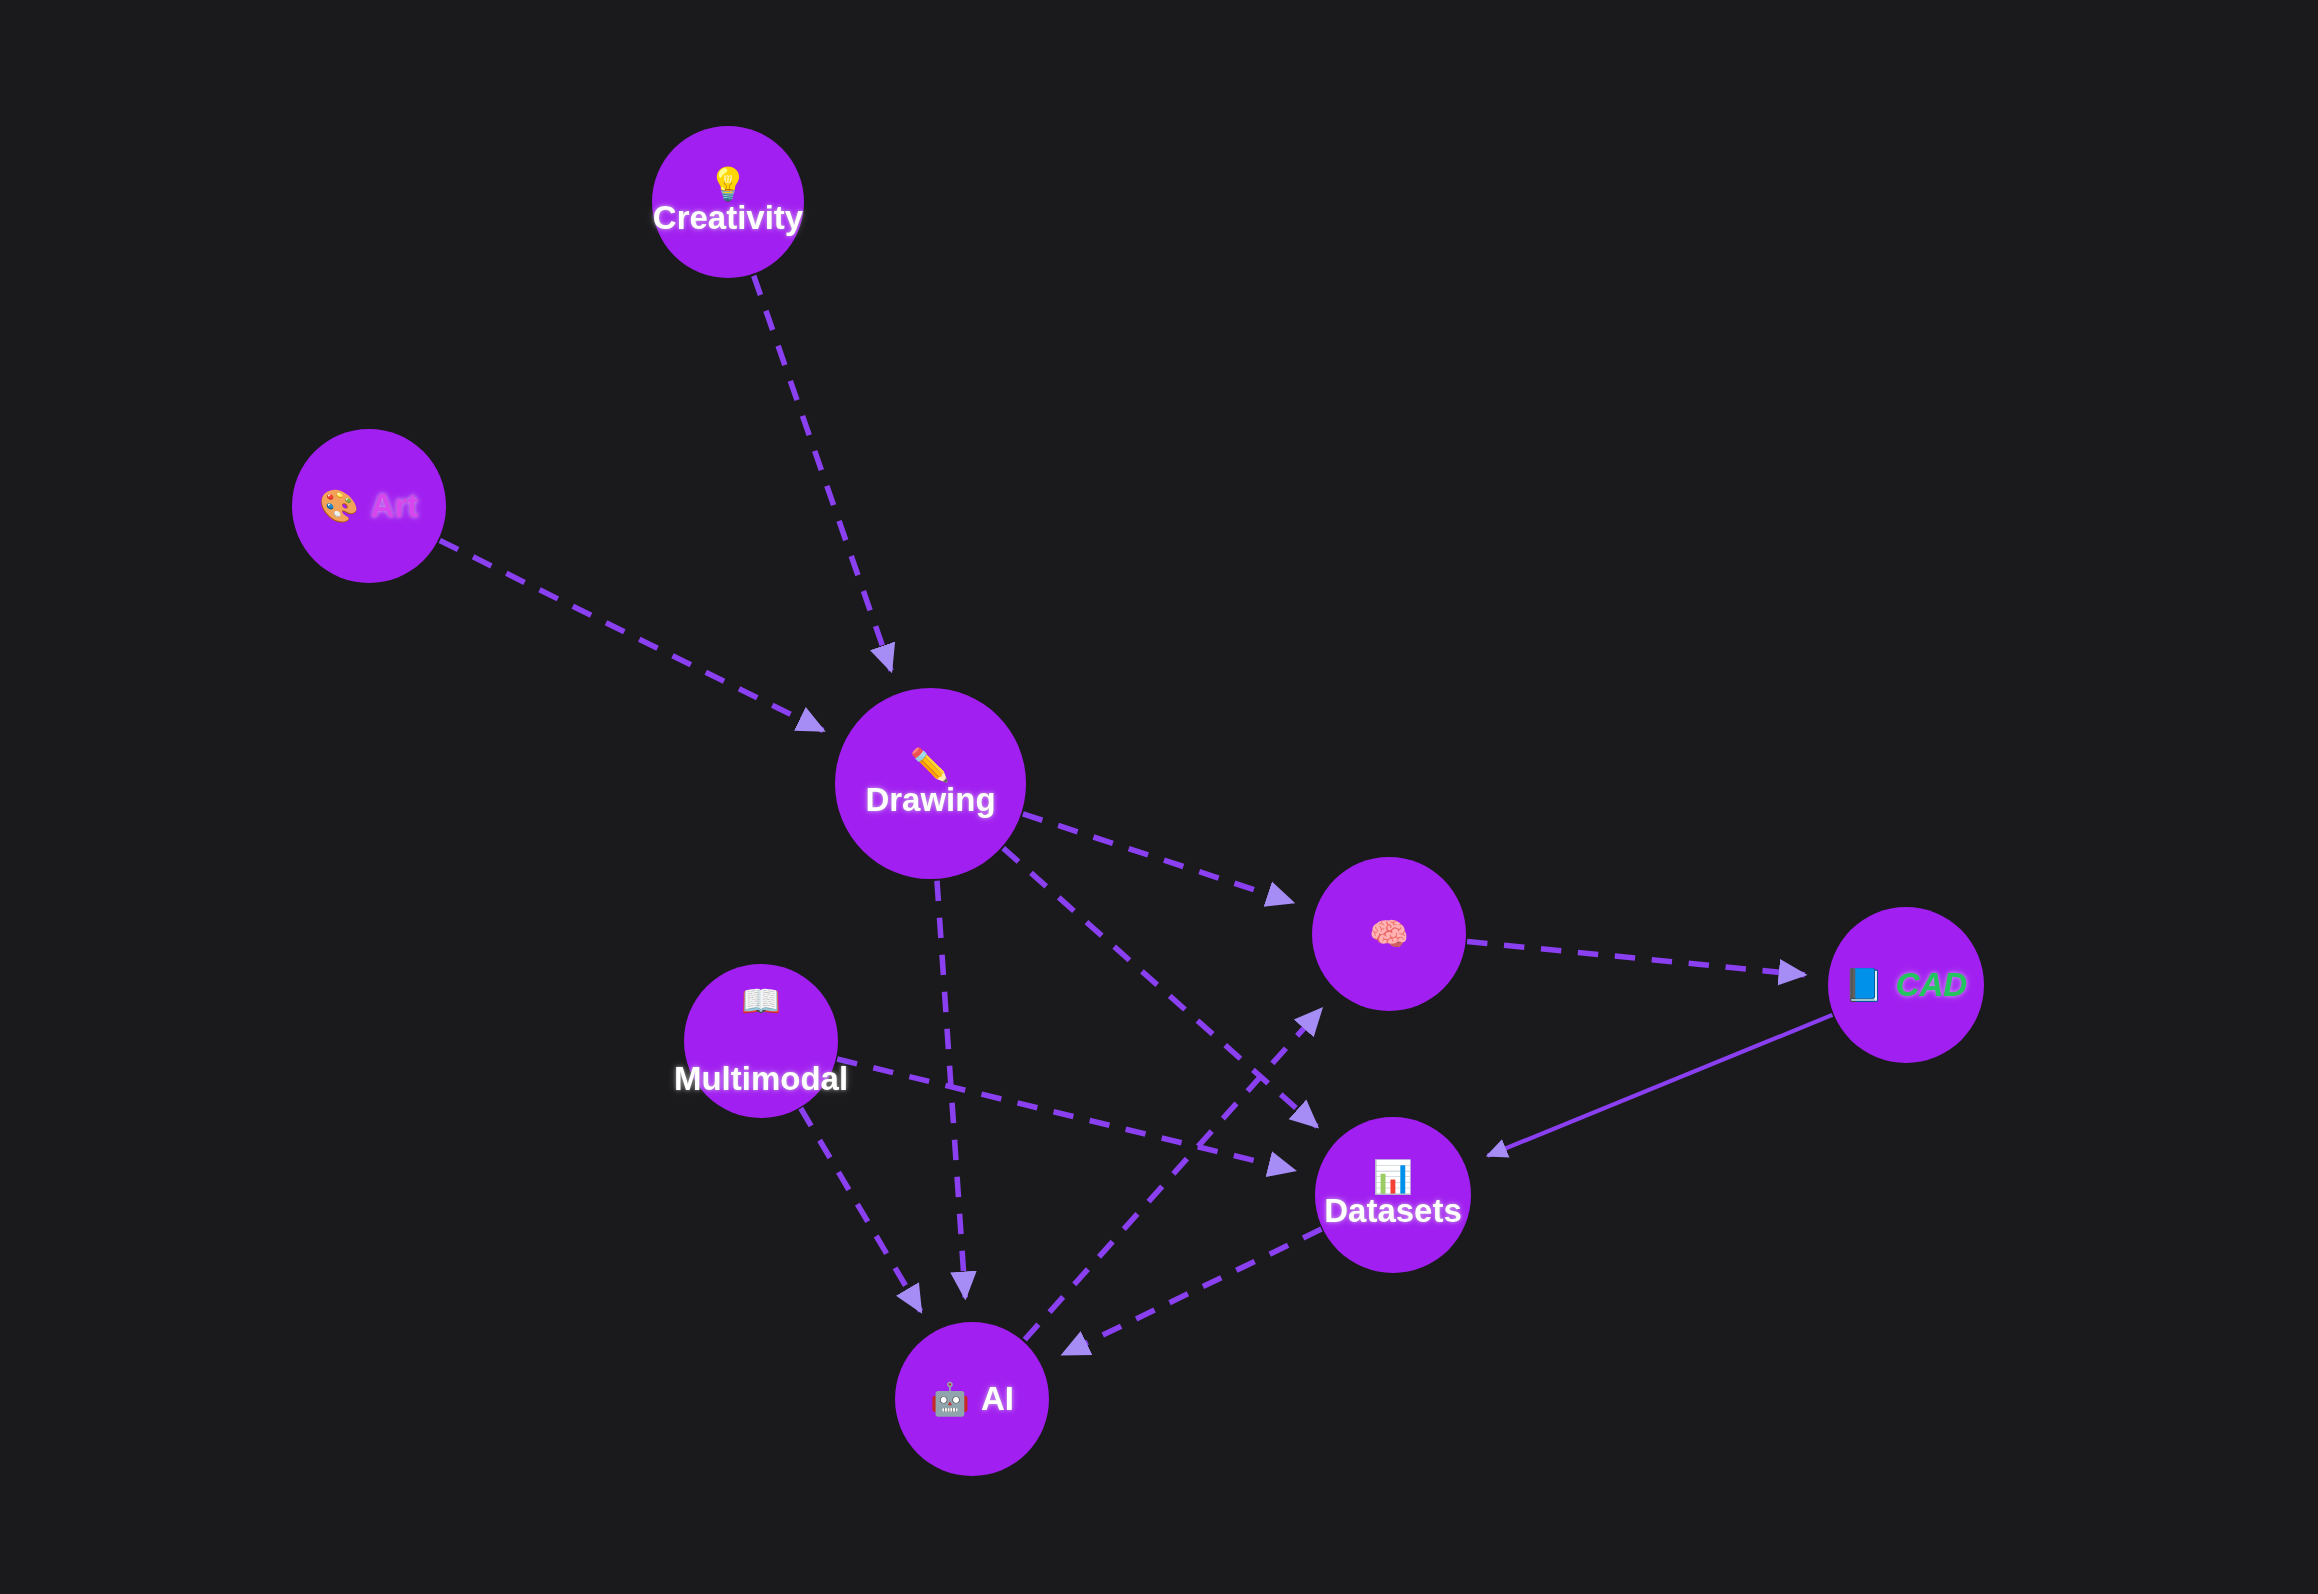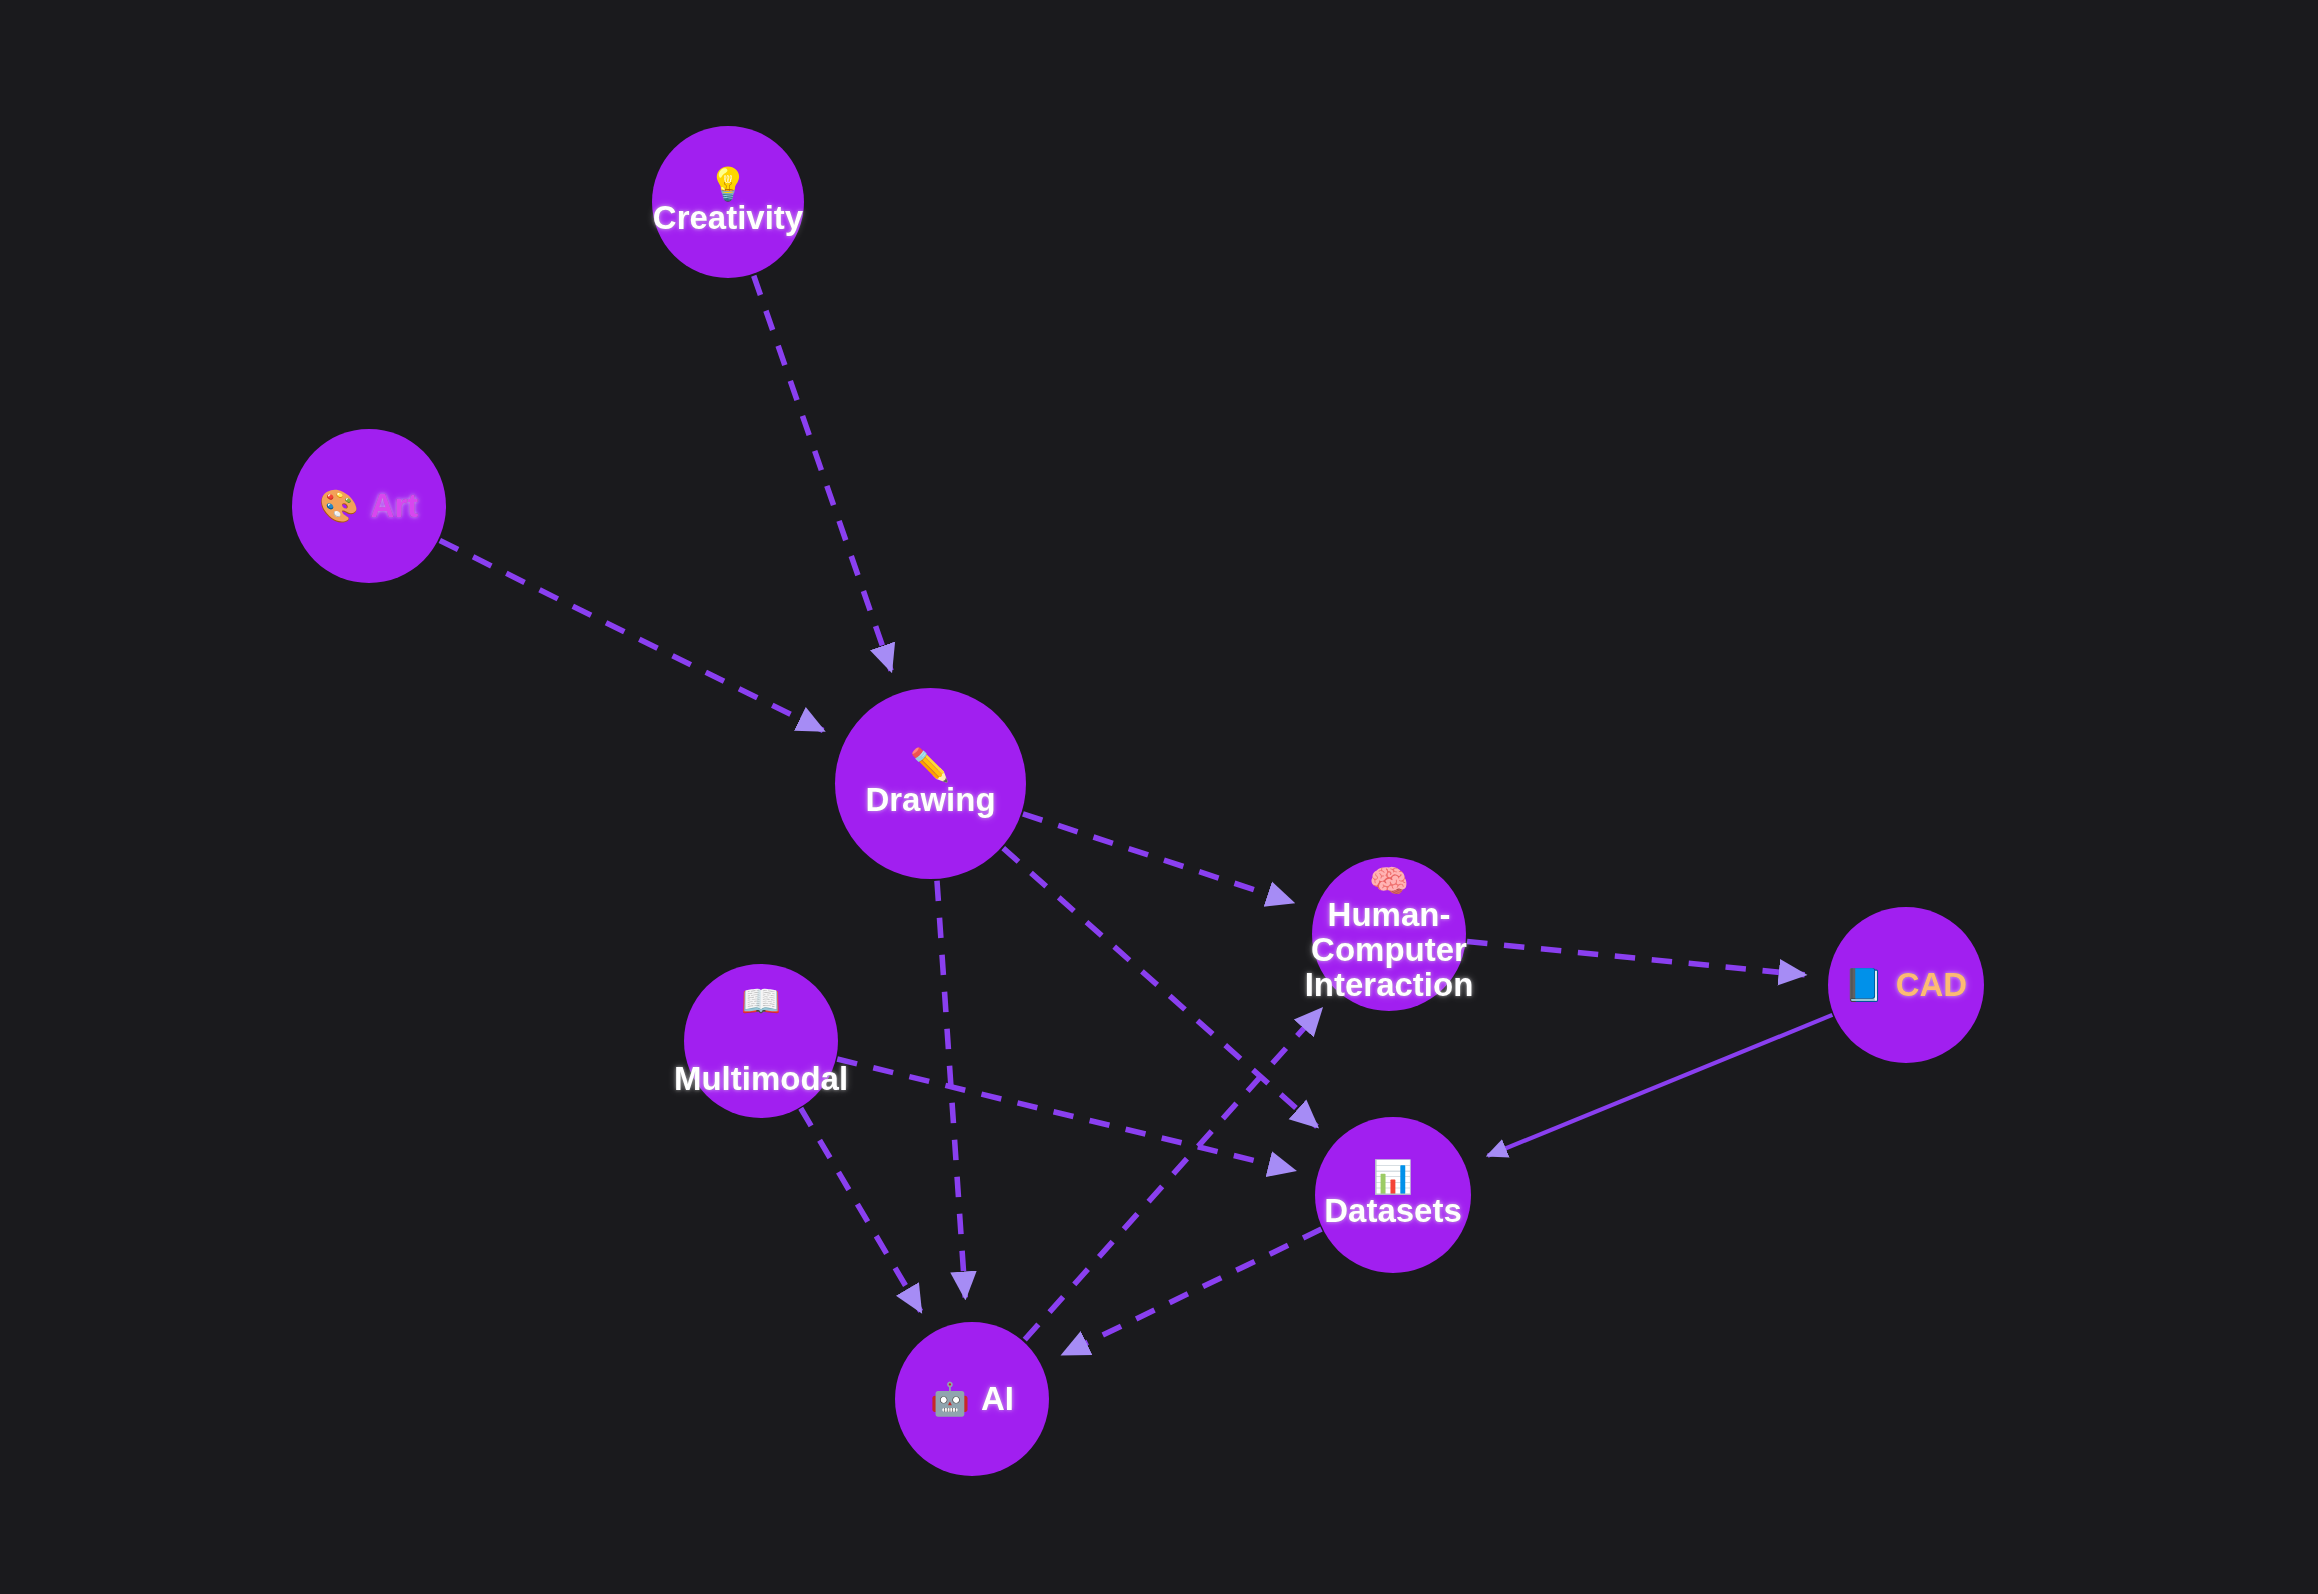--- a/index.html
+++ b/index.html
@@ -117,28 +117,27 @@
         <div class="node-circle" style="background: rgb(161, 31, 240);"></div>
         <div class="node-content stacked">
           <span class="node-emoji">✏️</span>
           <span class="node-label" style="color: rgb(255, 255, 255);">Drawing</span>
         </div>
       </div>
       <div class="node-group" style="left: 1312px; top: 857px; width: 154px; height: 154px;">
         <div class="node-circle" style="background: rgb(161, 31, 240);"></div>
         <div class="node-content stacked">
           <span class="node-emoji">🧠</span>
-          <span class="node-label wrap" style="color: rgb(255, 255, 255);">Human-Computer Interaction</span>
         </div>
       </div>
       <div class="node-group" style="left: 1828px; top: 907px; width: 156px; height: 156px;">
         <div class="node-circle" style="background: rgb(161, 31, 240);"></div>
         <div class="node-content inline">
           <span class="node-emoji">📘</span>
-          <span class="node-label" style="color: #fdba74;">CAD</span>
+          <span class="node-label" style="color: #22c55e; font-style: italic;">CAD</span>
         </div>
       </div>
       <div class="node-group" style="left: 684px; top: 964px; width: 154px; height: 154px;">
         <div class="node-circle" style="background: rgb(161, 31, 240);"></div>
         <div class="node-content stacked">
           <span class="node-emoji">📖</span>
           <span class="node-label" style="color: rgb(255, 255, 255); margin-top: 44px;">Multimodal</span>
         </div>
       </div>
       <div class="node-group" style="left: 1315px; top: 1117px; width: 156px; height: 156px;">

